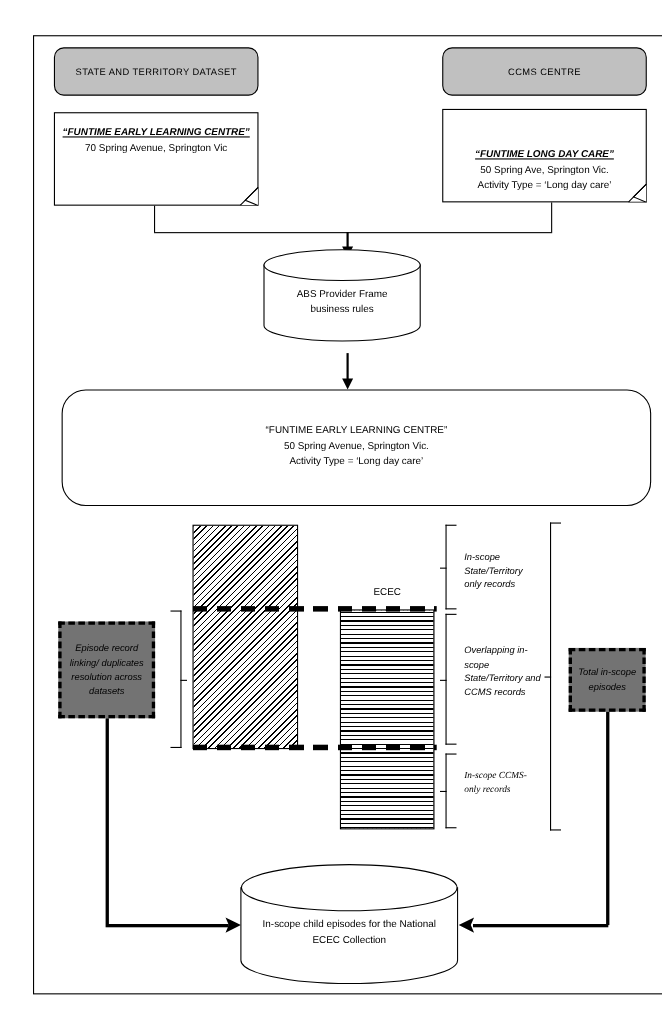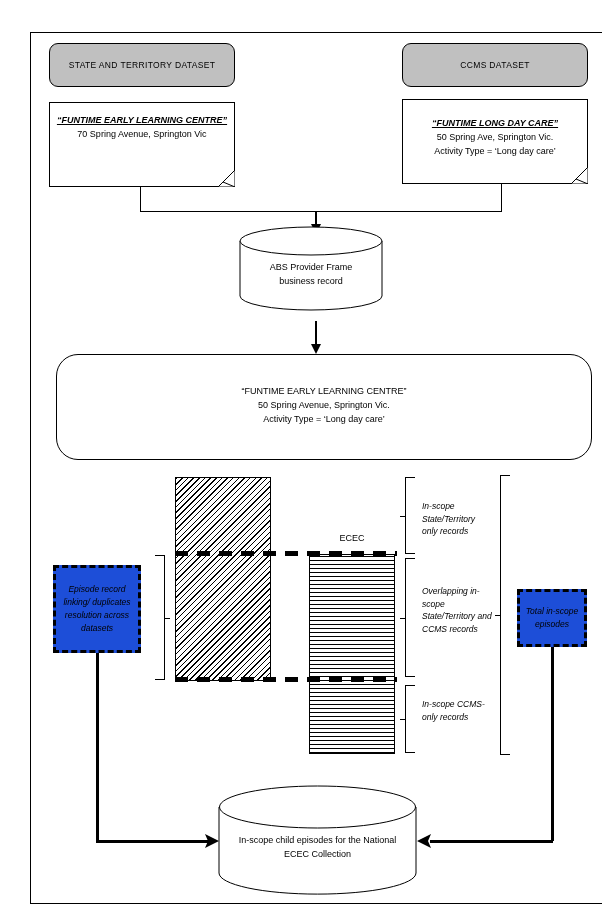--- a/index.html
+++ b/index.html
@@ -45,21 +45,21 @@
     background-image:
       repeating-linear-gradient(0deg,#000 0px,#000 1px,#fff 1px,#fff 4px),
       repeating-linear-gradient(90deg,#000 0px,#000 1px,#fff 1px,#fff 4px);
   }
 
   
   .dashline{position:absolute;height:5px;
     background-image:repeating-linear-gradient(90deg,#000 0px,#000 13px,transparent 13px,transparent 22px);}
 
   
-  .dashbox{position:absolute;border:3px dashed #000;background:#1d4ed8;box-sizing:border-box;
+  .dashbox{position:absolute;border:3px dashed #000;background:#737373;box-sizing:border-box;
            display:flex;align-items:center;justify-content:center;}
   .dashbox .t{font-style:italic;font-size:8.5px;line-height:13px;text-align:center;}
 
   
   .brk{position:absolute;box-sizing:border-box;}
   .brk.right{border-left:1px solid #000;border-top:1px solid #000;border-bottom:1px solid #000;}
   .brk.left{border-right:1px solid #000;border-top:1px solid #000;border-bottom:1px solid #000;}
   .brk .nub{position:absolute;top:50%;width:6px;height:1px;background:#000;}
   .brk.right .nub{left:-6px;}
   .brk.left  .nub{right:-6px;}
@@ -73,38 +73,38 @@
 
 <div id="stage">
 
   <div class="frame"></div>
 
   <div class="pill" style="left:29px;top:43px;width:186px;height:44px;">
     <span>STATE AND TERRITORY DATASET</span>
   </div>
 
   <div class="pill" style="left:382px;top:43px;width:186px;height:44px;">
-    <span>CCMS DATASET</span>
+    <span>CCMS CENTRE</span>
   </div>
 
   <div class="note" style="left:29px;top:102px;width:186px;height:85px;">
     <div class="txt">
       <div class="ttl">“FUNTIME EARLY LEARNING CENTRE”</div>
       <div>70 Spring Avenue, Springton Vic</div>
     </div>
     <div class="fold">
       <svg width="17" height="17" viewBox="0 0 17 17">
         <polygon points="17,17 17,0 0,17" fill="#fff" stroke="#000" stroke-width="1"></polygon>
         <polyline points="17,0 5,12 17,17" fill="none" stroke="#000" stroke-width="1"></polyline>
       </svg>
     </div>
   </div>
 
   <div class="note" style="left:382px;top:99px;width:186px;height:85px;">
-    <div class="txt" style="top:16px;">
+    <div class="txt" style="top:33px;">
       <div class="ttl">“FUNTIME LONG DAY CARE”</div>
       <div>50 Spring Ave, Springton Vic.</div>
       <div>Activity Type = ‘Long day care’</div>
     </div>
     <div class="fold">
       <svg width="17" height="17" viewBox="0 0 17 17">
         <polygon points="17,17 17,0 0,17" fill="#fff" stroke="#000" stroke-width="1"></polygon>
         <polyline points="17,0 5,12 17,17" fill="none" stroke="#000" stroke-width="1"></polyline>
       </svg>
     </div>
@@ -118,21 +118,21 @@
     <line x1="7" y1="0" x2="7" y2="16" stroke="#000" stroke-width="2"></line>
     <polygon points="7,23 2,13 12,13" fill="#000"></polygon>
   </svg>
 
   <div class="cyl" style="left:219px;top:226px;width:144px;height:85px;">
     <svg width="144" height="85" viewBox="0 0 144 85">
       <path d="M1,15 L1,70 A71,14 0 0 0 143,70 L143,15 Z" fill="#fff" stroke="#000" stroke-width="1"></path>
       <ellipse cx="72" cy="15" rx="71" ry="14" fill="#fff" stroke="#000" stroke-width="1"></ellipse>
     </svg>
     <div class="label" style="top:34px;">ABS Provider Frame</div>
-    <div class="label" style="top:48px;">business record</div>
+    <div class="label" style="top:48px;">business rules</div>
   </div>
 
   <svg class="arrow" style="left:289px;top:321px;" width="14" height="34" viewBox="0 0 14 34">
     <line x1="7" y1="0" x2="7" y2="26" stroke="#000" stroke-width="2"></line>
     <polygon points="7,33 2,23 12,23" fill="#000"></polygon>
   </svg>
 
   <div class="roundbox" style="left:36px;top:354px;width:536px;height:106px;">
     <div style="position:absolute;left:0;right:0;top:29px;text-align:center;font-size:9px;line-height:14px;">
       <div class="ttl">“FUNTIME EARLY LEARNING CENTRE”</div>
@@ -156,21 +156,21 @@
   <div class="lbl" style="left:402px;top:500px;width:70px;">In-scope State/Territory only records</div>
 
   <div class="brk right" style="left:385px;top:558px;width:10px;height:119px;">
       <span class="nub"></span>
     </div>
   <div class="lbl" style="left:402px;top:585px;width:72px;">Overlapping in-scope State/Territory and CCMS records</div>
 
   <div class="brk right" style="left:385px;top:685px;width:10px;height:68px;">
       <span class="nub"></span>
     </div>
-  <div class="lbl" style="left:402px;top:698px;width:70px;">In-scope CCMS-only records</div>
+  <div class="lbl" style="left:402px;top:698px;width:70px;font-family:Liberation Serif, serif;">In-scope CCMS-only records</div>
 
   <div class="brk right" style="left:480px;top:475px;width:10px;height:280px;">
       <span class="nub"></span>
     </div>
 
   <div class="brk left" style="left:135px;top:555px;width:10px;height:125px;">
       <span class="nub"></span>
     </div>
 
   <div class="dashbox" style="left:33px;top:565px;width:88px;height:88px;">

